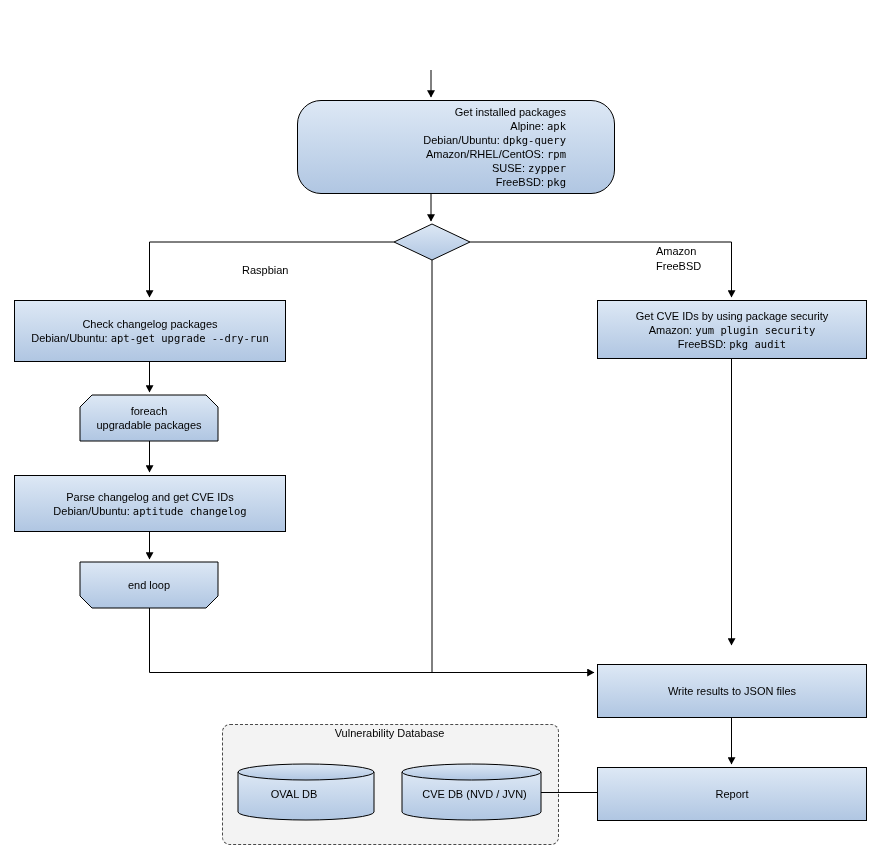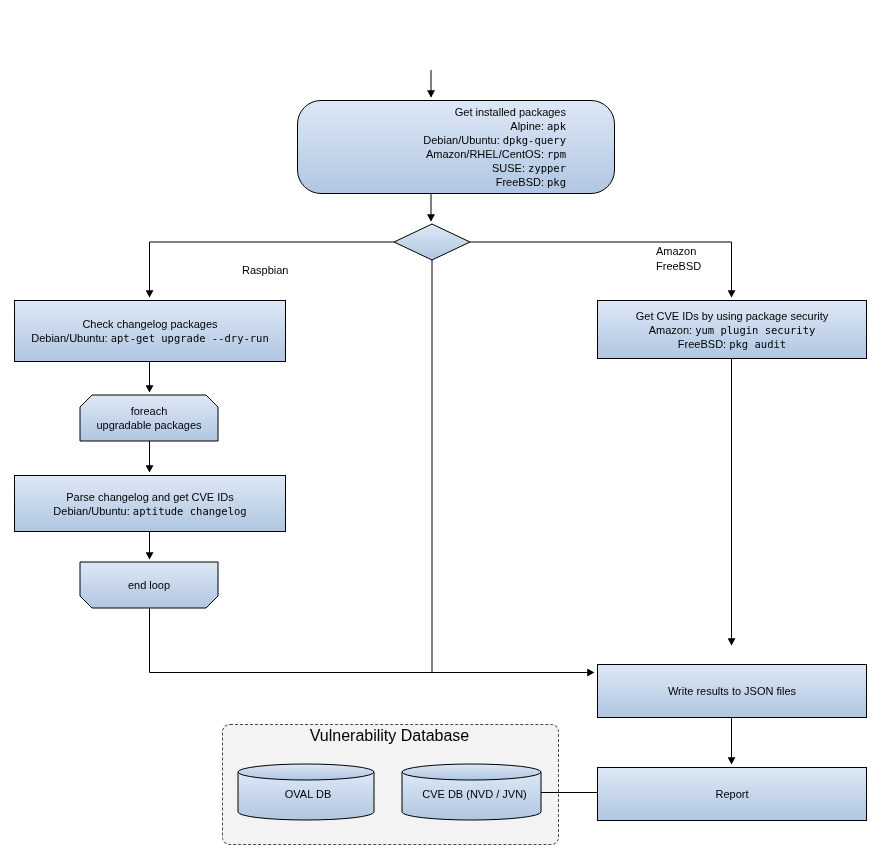--- a/index.html
+++ b/index.html
@@ -8,21 +8,21 @@
   svg.layer{position:absolute;left:0;top:0;z-index:2;}
   .node{position:absolute;z-index:3;display:flex;flex-direction:column;justify-content:center;
         align-items:center;text-align:center;font-size:11px;line-height:14px;}
   .box{background:linear-gradient(180deg,var(--node-fill-top,#dde8f5),var(--node-fill-bottom,#b0c6e2));
        border:1px solid var(--node-border,#000);}
   .align-right{align-items:flex-end;text-align:right;}
   .mono{font-family:"DejaVu Sans Mono","Liberation Mono",monospace;font-size:10.5px;}
   .blabel{position:absolute;z-index:3;font-size:11px;line-height:14.5px;}
   .vdb{position:absolute;z-index:1;left:222px;top:724px;width:335px;height:119px;
        background:var(--container-fill,#f3f3f3);border:1.5px dashed #4a4a4a;border-radius:8px;}
-  .vdb-title{position:absolute;z-index:3;left:222px;top:727px;width:335px;text-align:center;font-size:16px;}
+  .vdb-title{position:absolute;z-index:3;left:222px;top:727px;width:335px;text-align:center;font-size:11px;}
   .cyl-label{position:absolute;z-index:3;display:flex;align-items:center;justify-content:center;font-size:11px;}
   .edge{fill:none;stroke:var(--line-color,#000);stroke-width:1;}
   .shape{fill:url(#bluegrad);stroke:var(--node-border,#000);stroke-width:1;}
 </style>
 </head>
 <body>
 
 <div class="canvas">
 
   <div class="vdb"></div>
@@ -112,16 +112,16 @@
   <div class="node box" style="left:597px;top:648px;width:268px;height:52px;margin-top:16px;">
     <div>Write results to JSON files</div>
   </div>
 
   <div class="node box" style="left:597px;top:767px;width:268px;height:52px;">
     <div>Report</div>
   </div>
 
   <div class="vdb-title">Vulnerability Database</div>
 
-  <div class="cyl-label" style="left:240px;top:780px;width:136px;height:28px;">OVAL DB</div>
+  <div class="cyl-label" style="left:226px;top:780px;width:136px;height:28px;">OVAL DB</div>
   <div class="cyl-label" style="left:402px;top:780px;width:145px;height:28px;">CVE DB (NVD / JVN)</div>
 
 </div>
 
 </body></html>

